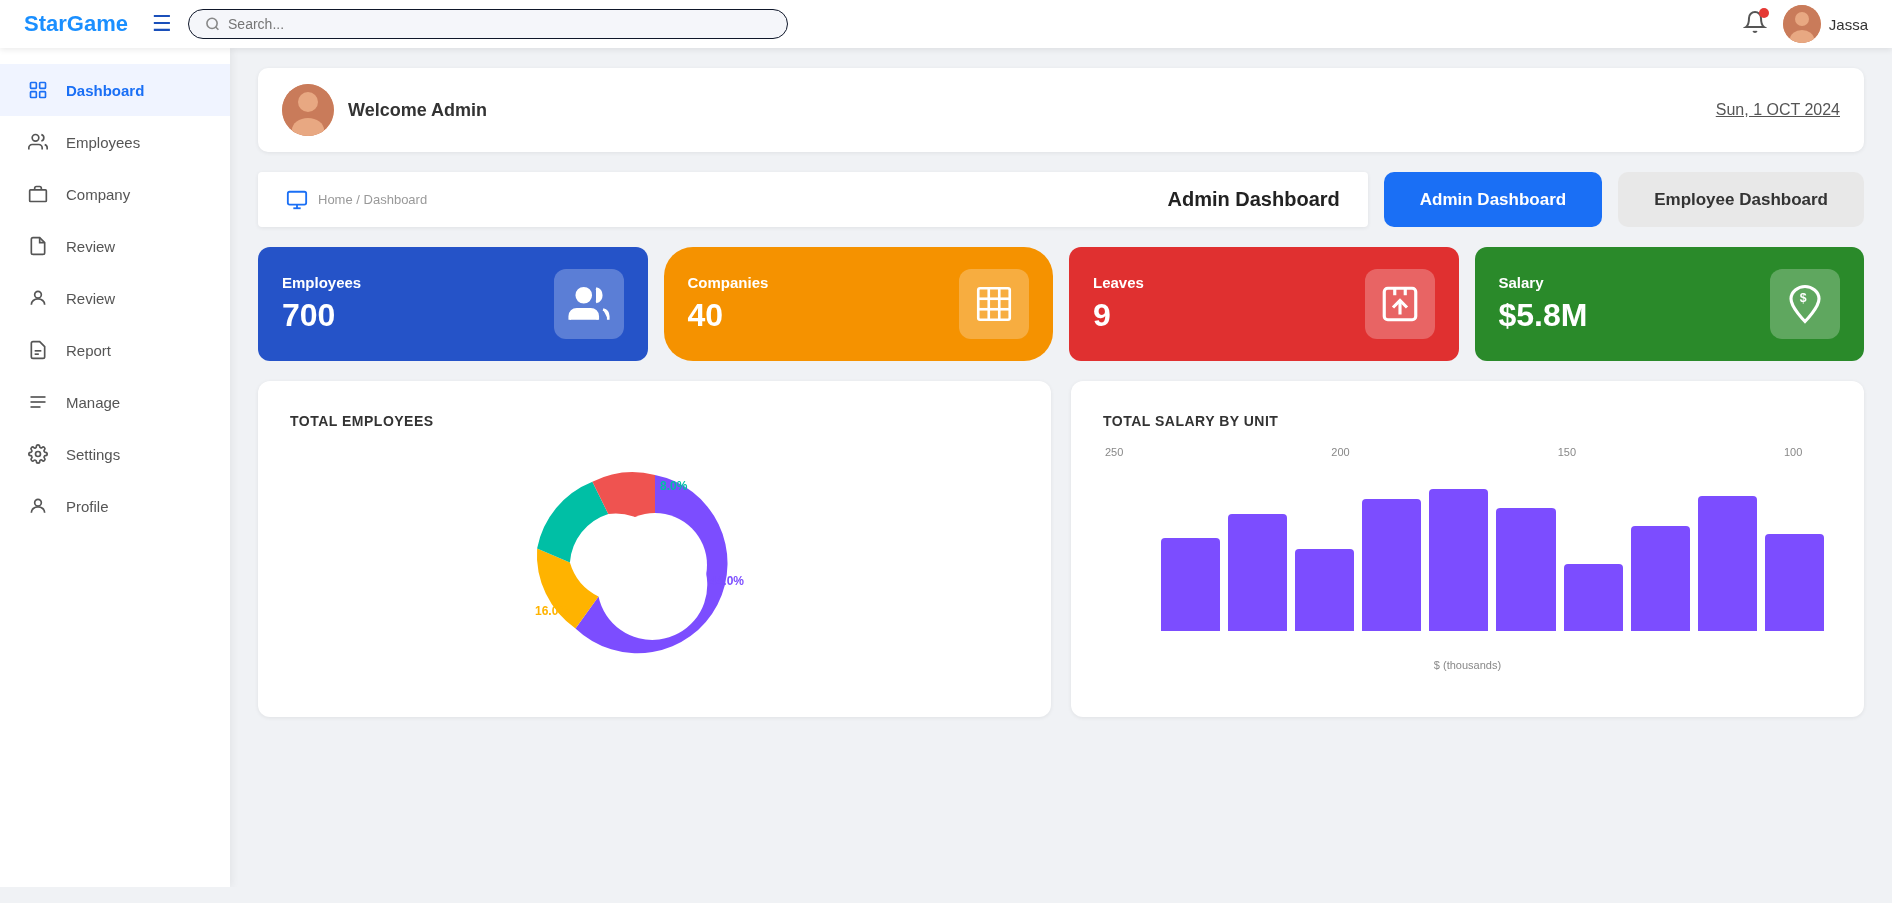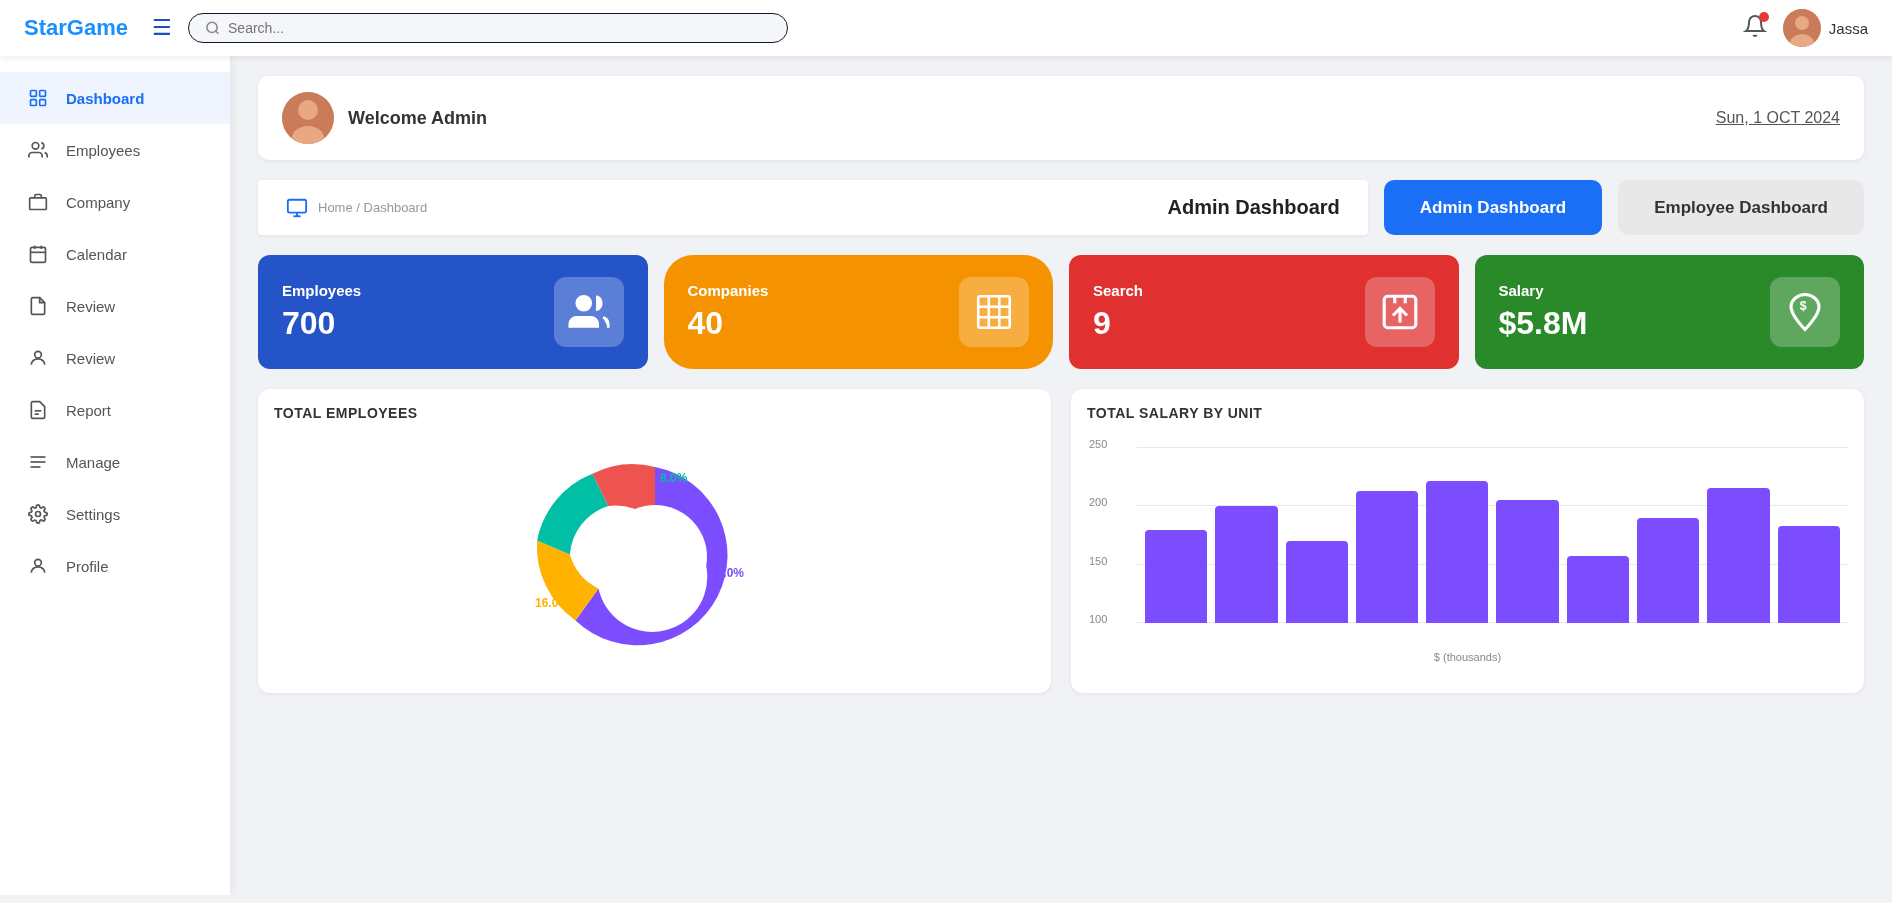--- a/index.html
+++ b/index.html
@@ -1,21 +1,21 @@
 <!DOCTYPE html>
 <html><head>
   <meta charset="utf-8">
   <style>
     * { box-sizing: border-box; margin: 0; padding: 0; }
     body { font-family: 'Segoe UI', Arial, sans-serif; background: #f0f2f5; overflow-x: hidden; }
 
     
     .topnav {
       display: flex; align-items: center; background: #fff;
-      height: 56px; padding: 0 24px; gap: 16px;
+      height: 48px; padding: 0 24px; gap: 16px;
       box-shadow: 0 2px 6px rgba(0,0,0,0.08); position: relative; z-index: 10;
     }
     .brand { color: #1a8fff; font-size: 22px; font-weight: 800; white-space: nowrap; }
     .hamburger { font-size: 22px; color: #1a4fba; cursor: pointer; margin-left: 8px; }
     .search-bar {
       flex: 1; max-width: 600px; display: flex; align-items: center;
       background: #f5f6fa; border-radius: 24px; padding: 6px 16px; gap: 8px;
       border: 1px solid #0f172a;
     }
     .search-bar input {
@@ -106,34 +106,34 @@
     .stat-value { font-size: 32px; font-weight: 800; }
     .stat-icon {
       width: 70px; height: 70px; background: rgba(255,255,255,0.25);
       border-radius: 12px; display: flex; align-items: center; justify-content: center;
       font-size: 38px;
     }
 
     
     .bottom-section { display: grid; grid-template-columns: 1fr 1fr; gap: 20px; }
     .chart-card {
-      background: #fff; border-radius: 12px; padding: 16px;
+      background: #fff; border-radius: 12px; padding: 32px;
       box-shadow: 0 1px 4px rgba(0,0,0,0.07);
     }
     .chart-title { font-size: 14px; font-weight: 700; color: #333; letter-spacing: 0.5px; margin-bottom: 16px; text-transform: uppercase; }
 
     
     .donut-wrap { display: flex; align-items: center; justify-content: center; padding: 10px 0; }
 
     
     .bar-chart-wrap { padding: 10px 0; }
     .bar-chart-inner { position: relative; height: 200px; }
     .bar-chart-grid {
       position: absolute; left: 50px; right: 0; top: 0; bottom: 24px;
-      display: flex; flex-direction: column; justify-content: space-between;
+      display: flex; justify-content: space-between;
     }
     .grid-line { border-top: 1px solid #e8e8e8; position: relative; }
     .grid-label { position: absolute; left: -48px; top: -10px; font-size: 11px; color: #888; }
     .bars-row {
       position: absolute; left: 50px; right: 0; bottom: 24px; top: 0;
       display: flex; align-items: flex-end; gap: 8px; padding: 0 8px;
     }
     .bar-col { flex: 1; display: flex; flex-direction: column; align-items: center; gap: 4px; }
     .bar { background: #7c4dff; border-radius: 4px 4px 0 0; width: 100%; }
   </style>
@@ -201,31 +201,20 @@
         <svg width="20" height="20" viewBox="0 0 24 24" fill="none" stroke="#555" stroke-width="2">
             <rect x="2" y="7" width="20" height="14" rx="1"></rect>
             <path d="M16 7V5a2 2 0 0 0-2-2h-4a2 2 0 0 0-2 2v2"></path>
           </svg>
       </span>
       <span>Company</span>
     </div>
     <div class="sidebar-item">
       <span class="sidebar-icon">
         <svg width="20" height="20" viewBox="0 0 24 24" fill="none" stroke="#555" stroke-width="2">
-            <rect x="3" y="4" width="18" height="18" rx="2"></rect>
-            <line x1="16" y1="2" x2="16" y2="6"></line>
-            <line x1="8" y1="2" x2="8" y2="6"></line>
-            <line x1="3" y1="10" x2="21" y2="10"></line>
-          </svg>
-      </span>
-      <span>Calendar</span>
-    </div>
-    <div class="sidebar-item">
-      <span class="sidebar-icon">
-        <svg width="20" height="20" viewBox="0 0 24 24" fill="none" stroke="#555" stroke-width="2">
             <path d="M14 2H6a2 2 0 0 0-2 2v16a2 2 0 0 0 2 2h12a2 2 0 0 0 2-2V8z"></path>
             <polyline points="14 2 14 8 20 8"></polyline>
           </svg>
       </span>
       <span>Review</span>
     </div>
     <div class="sidebar-item">
       <span class="sidebar-icon">
         <svg width="20" height="20" viewBox="0 0 24 24" fill="none" stroke="#555" stroke-width="2">
             <circle cx="12" cy="8" r="4"></circle>
@@ -335,21 +324,21 @@
             <rect x="3" y="3" width="18" height="18" rx="1"></rect>
             <line x1="3" y1="9" x2="21" y2="9"></line>
             <line x1="3" y1="15" x2="21" y2="15"></line>
             <line x1="9" y1="3" x2="9" y2="21"></line>
             <line x1="15" y1="3" x2="15" y2="21"></line>
           </svg>
         </div>
       </div>
       <div class="stat-card red">
         <div>
-          <div class="stat-label">Search</div>
+          <div class="stat-label">Leaves</div>
           <div class="stat-value">9</div>
         </div>
         <div class="stat-icon">
           <svg width="42" height="42" viewBox="0 0 24 24" fill="none" stroke="white" stroke-width="1.8">
             <rect x="3" y="3" width="18" height="18" rx="2"></rect>
             <path d="M15 3v4M9 3v4"></path>
             <path d="M16 14l-4-4-4 4"></path>
             <path d="M12 10v8"></path>
           </svg>
         </div>

